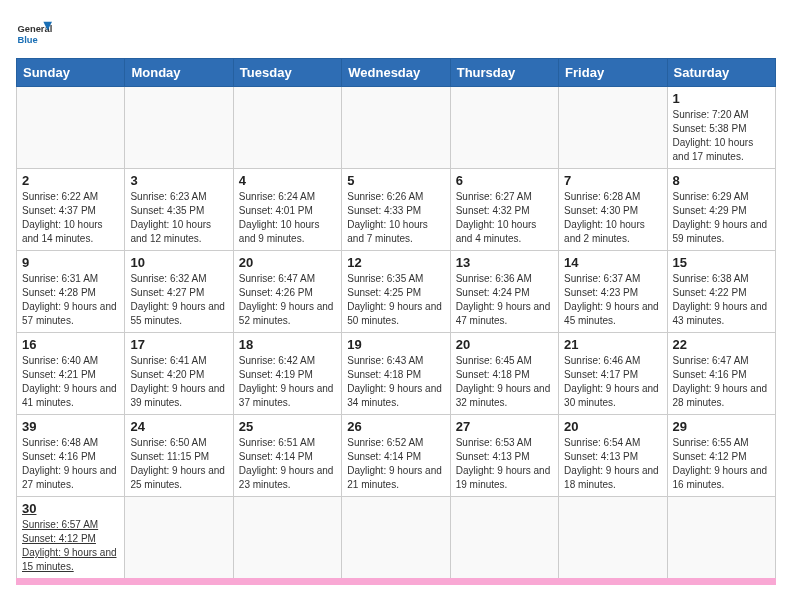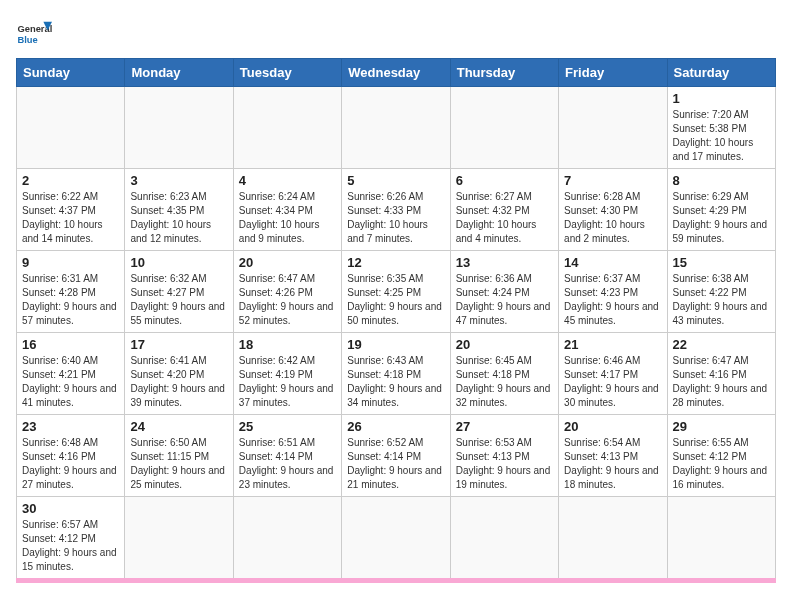--- a/index.html
+++ b/index.html
@@ -70,21 +70,22 @@
     }
     .day-info {
       font-size: 10px;
       color: #333;
       line-height: 1.4;
     }
     .empty-cell {
       background: #f9f9f9;
     }
     .last-row td {
-      border-bottom: 5px solid #f9a8d4;
+      border-bottom: 7px solid #f9a8d4;
+      text-decoration: underline;
     }
   </style>
 </head>
 <body>
 
 <div class="header-section">
   <div class="logo-area">
     <svg class="logo-icon" viewBox="0 0 50 50">
       <text x="2" y="22" font-size="13" font-family="Arial" fill="#333" font-weight="bold">General</text>
       <text x="2" y="38" font-size="13" font-family="Arial" fill="#1a6fb5" font-weight="bold">Blue</text>
@@ -133,21 +134,21 @@
         </td>
         <td>
           <span class="day-number">3</span>
           <div class="day-info">Sunrise: 6:23 AM
 Sunset: 4:35 PM
 Daylight: 10 hours and 12 minutes.</div>
         </td>
         <td>
           <span class="day-number">4</span>
           <div class="day-info">Sunrise: 6:24 AM
-Sunset: 4:34 PM
+Sunset: 4:01 PM
 Daylight: 10 hours and 9 minutes.</div>
         </td>
         <td>
           <span class="day-number">5</span>
           <div class="day-info">Sunrise: 6:26 AM
 Sunset: 4:33 PM
 Daylight: 10 hours and 7 minutes.</div>
         </td>
         <td>
           <span class="day-number">6</span>
@@ -251,21 +252,21 @@
         </td>
         <td>
           <span class="day-number">22</span>
           <div class="day-info">Sunrise: 6:47 AM
 Sunset: 4:16 PM
 Daylight: 9 hours and 28 minutes.</div>
         </td>
       </tr>
       <tr>
         <td>
-          <span class="day-number">23</span>
+          <span class="day-number">39</span>
           <div class="day-info">Sunrise: 6:48 AM
 Sunset: 4:16 PM
 Daylight: 9 hours and 27 minutes.</div>
         </td>
         <td>
           <span class="day-number">24</span>
           <div class="day-info">Sunrise: 6:50 AM
 Sunset: 11:15 PM
 Daylight: 9 hours and 25 minutes.</div>
         </td>

